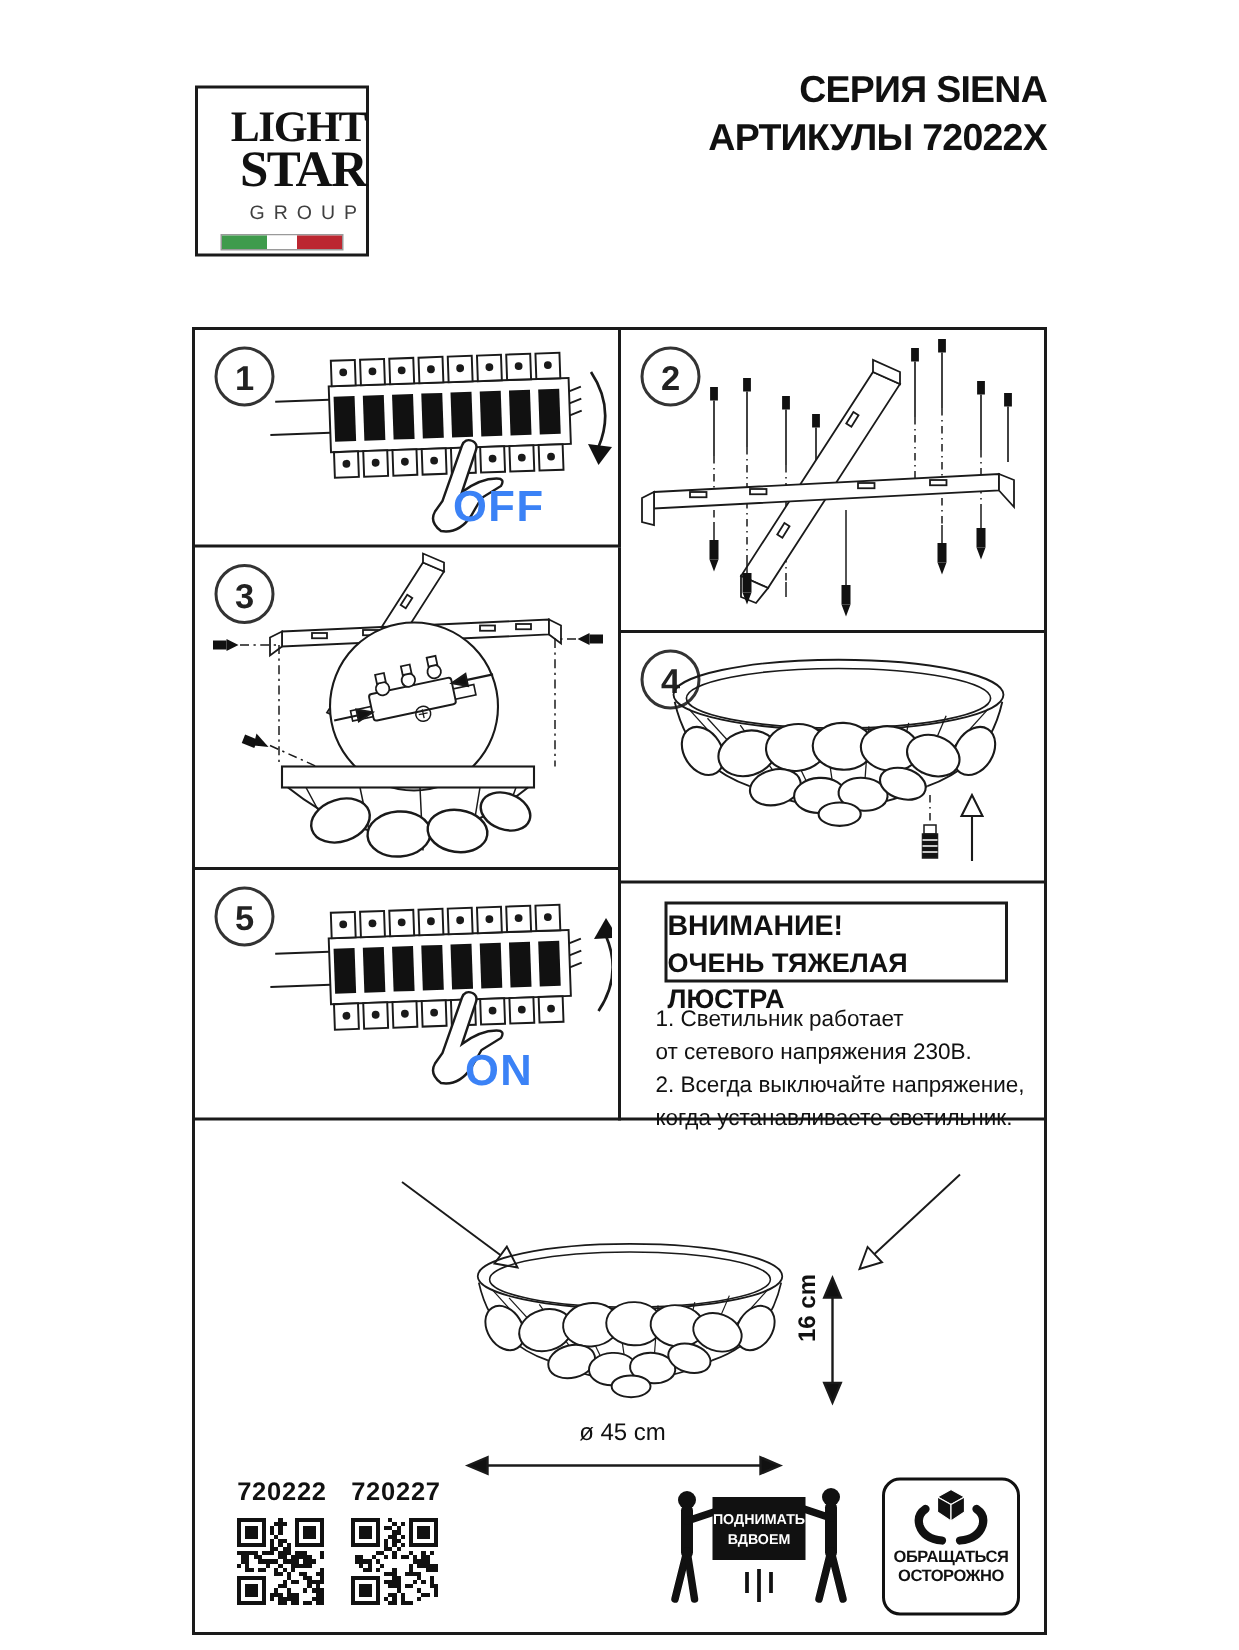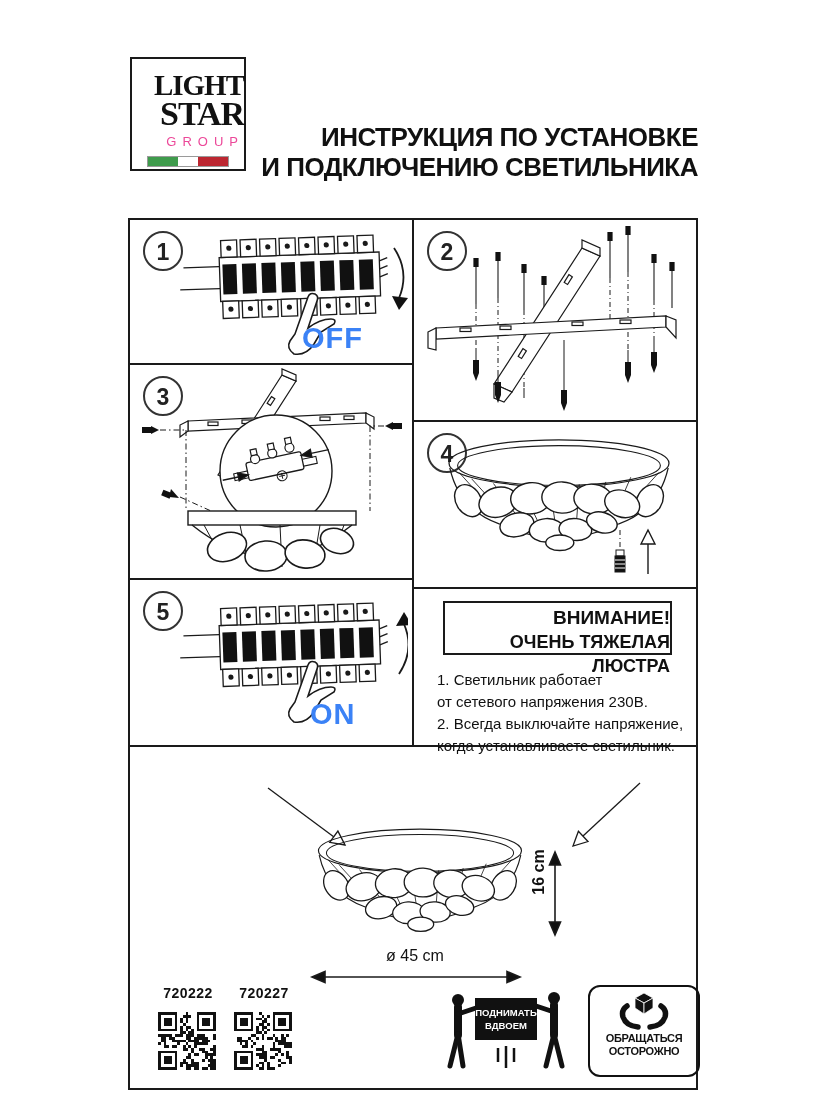--- a/index.html
+++ b/index.html
@@ -4,51 +4,51 @@
 <style>
   html,body{margin:0;padding:0;background:#fff;}
   body{width:826px;height:1100px;position:relative;font-family:"Liberation Sans",sans-serif;color:#111;}
   .abs{position:absolute;}
   svg{display:block;}
 
   
   .logo-box{left:130px;top:57px;width:116px;height:114px;border:2px solid #1a1a1a;text-align:right;box-sizing:border-box;}
   .logo-light{font-family:"Liberation Serif",serif;font-weight:700;font-size:29px;line-height:28px;margin-top:12px;letter-spacing:-1px;}
   .logo-star{font-family:"Liberation Serif",serif;font-weight:700;font-size:34px;line-height:30px;letter-spacing:-1px;padding-left:28px;}
-  .logo-group{font-size:13px;letter-spacing:6px;color:#ec4899;margin-top:5px;margin-left:5px;font-weight:400;}
+  .logo-group{font-size:13px;letter-spacing:6px;color:#404040;margin-top:5px;margin-left:5px;font-weight:400;}
   .logo-flag{width:80px;height:9px;margin:7px auto 0;display:flex;border:1px solid #9a9a9a;box-sizing:content-box;}
   .flag-g{flex:0 0 38%;background:#3f9b4c;}
   .flag-w{flex:0 0 24%;background:#fff;}
   .flag-r{flex:0 0 38%;background:#bc2731;}
 
   .head-series{right:128px;top:44px;text-align:right;font-weight:700;font-size:25px;line-height:32px;letter-spacing:-0.5px;}
   .head-title{right:128px;top:122px;text-align:right;font-weight:700;font-size:26px;line-height:30px;letter-spacing:-0.5px;}
 
   
   .grid{left:128px;top:218px;width:570px;height:872px;border:2px solid #1a1a1a;box-sizing:border-box;}
   .cell{position:absolute;box-sizing:border-box;}
   .b-r{border-right:2px solid #1a1a1a;}
   .b-b{border-bottom:2px solid #1a1a1a;}
   .stepnum{position:absolute;left:13px;top:11px;width:40px;height:40px;border:2px solid #333;border-radius:50%;
            font-size:23px;font-weight:700;line-height:38px;text-align:center;color:#222;box-sizing:border-box;}
   .switch-label{position:absolute;font-size:29px;font-weight:600;letter-spacing:1px;color:#3b82f6;}
 
   
   .warnbox{position:absolute;left:29px;top:12px;width:229px;height:54px;border:2px solid #1a1a1a;box-sizing:border-box;
-           text-align:right;font-weight:700;font-size:18px;line-height:24px;padding-top:3px;}
+           text-align:left;font-weight:700;font-size:18px;line-height:24px;padding-top:3px;}
   .warn-l1{font-size:19px;}
   .notes{position:absolute;left:23px;top:80px;font-size:15px;line-height:22px;font-weight:400;}
 
   
   .bwarn{position:absolute;left:0;top:8px;width:100%;text-align:center;font-weight:700;font-size:14.5px;line-height:21px;letter-spacing:-0.2px;}
   .dim-d{position:absolute;left:185px;top:200px;width:200px;text-align:center;font-size:16px;font-weight:400;}
   .dim-h{position:absolute;left:378px;top:116px;width:62px;text-align:center;font-size:16px;font-weight:600;transform:rotate(-90deg);}
-  .article{position:absolute;top:238px;width:80px;text-align:center;font-size:14px;font-weight:700;letter-spacing:0.5px;}
+  .article{position:absolute;top:238px;width:80px;text-align:center;font-size:17px;font-weight:700;letter-spacing:0.5px;}
   .qr{position:absolute;top:265px;width:58px;height:58px;}
-  .carebox{position:absolute;left:458px;top:238px;width:112px;height:92px;border:2.5px solid #111;border-radius:12px;box-sizing:border-box;text-align:center;}
+  .carebox{position:absolute;left:458px;top:238px;width:92px;height:92px;border:2.5px solid #111;border-radius:12px;box-sizing:border-box;text-align:center;}
   .carebox .txt{font-size:11px;font-weight:700;line-height:13px;letter-spacing:-0.3px;margin-top:2px;}
 </style>
 </head>
 <body>
 
 <svg width="0" height="0" style="position:absolute" aria-hidden="true">
   <defs>
     <g id="chand" stroke="#1a1a1a" fill="none" stroke-width="2">
       <ellipse cx="150" cy="40" rx="141" ry="30" stroke-width="1.6"></ellipse>
       <ellipse cx="150" cy="43" rx="130" ry="25.5" stroke-width="1.4"></ellipse>
@@ -160,23 +160,23 @@
     <div class="logo-light">LIGHT</div>
     <div class="logo-star">STAR</div>
     <div class="logo-group">GROUP</div>
     <div class="logo-flag">
       <div class="flag-g"></div>
       <div class="flag-w"></div>
       <div class="flag-r"></div>
     </div>
   </div>
 
-  <div class="abs head-title">
-    <div>ИНСТРУКЦИЯ ПО УСТАНОВКЕ</div>
-    <div>И ПОДКЛЮЧЕНИЮ СВЕТИЛЬНИКА</div>
+  <div class="abs head-series">
+    <div>СЕРИЯ SIENA</div>
+    <div>АРТИКУЛЫ 72022X</div>
   </div>
 
   <div class="abs grid">
 
     <div class="cell b-r b-b" style="left:0;top:0;width:284px;height:145px;">
       <div class="stepnum">1</div>
       <svg class="abs" style="left:48px;top:6px;" width="230" height="132" viewBox="0 0 230 132">
         <use href="#breaker"></use>
         <path d="M216,22 q16,24 5,50" stroke="#1a1a1a" stroke-width="1.8" fill="none"></path>
         <polygon points="221,84 230,72 214,70" fill="#111"></polygon>

